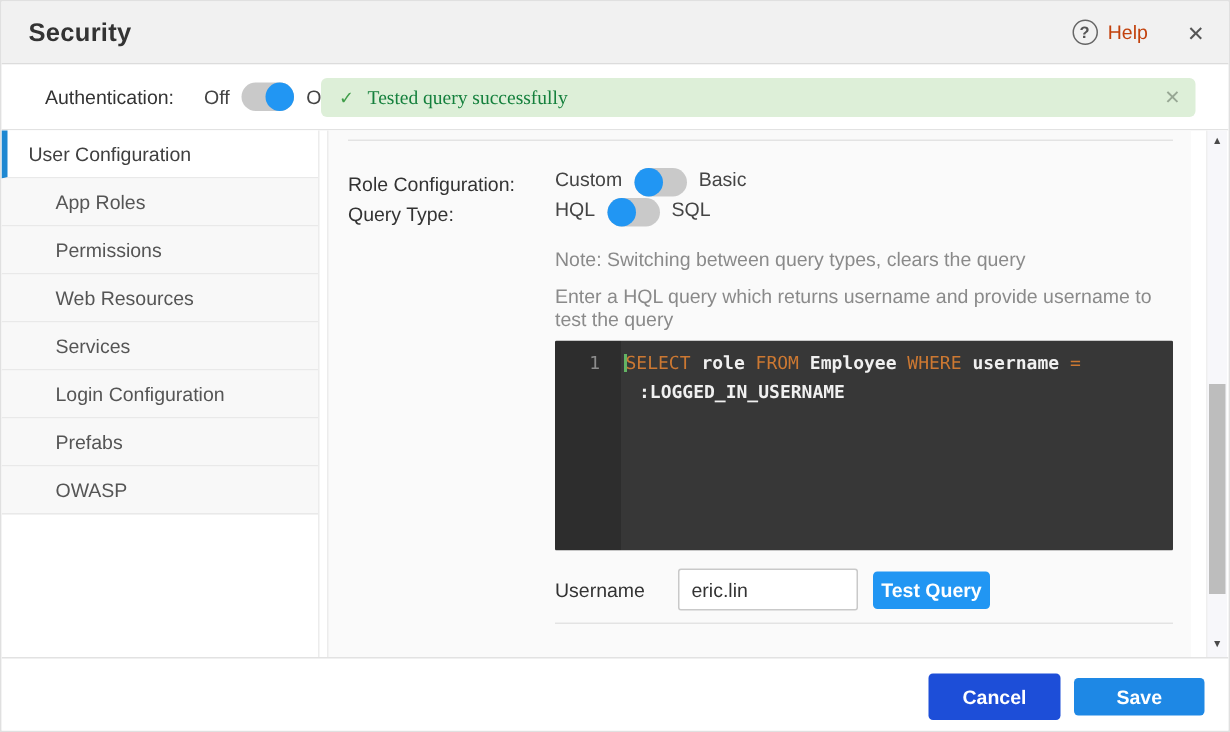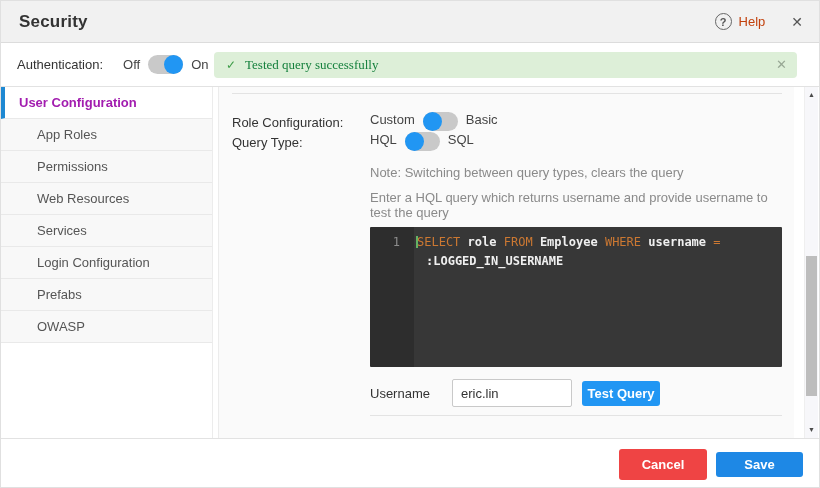--- a/index.html
+++ b/index.html
@@ -11,40 +11,40 @@
   .titlebar { height:42px; background:#f1f1f1; border-bottom:1px solid #dcdcdc; display:flex; align-items:center; padding:0 16px 0 18px; }
   .page-title { font-size:17px; font-weight:700; color:#333; letter-spacing:.2px; }
   .titlebar .spacer { flex:1; }
   .help-wrap { display:flex; align-items:center; gap:7px; color:#555; cursor:pointer; }
   .help-circle { width:17px; height:17px; border:1.5px solid #666; border-radius:50%; font-size:11px; display:flex; align-items:center; justify-content:center; color:#555; font-weight:700; }
   .help-label { font-size:13px; color:#c2410c; }
   .hdr-close { margin-left:26px; font-size:14px; color:#555; cursor:pointer; }
 
   
   .auth-row { height:44px; background:#fff; border-bottom:1px solid #e2e2e2; display:flex; align-items:center; }
-  .auth-left { width:213px; display:flex; align-items:center; padding-left:16px; flex-shrink:0; }
+  .auth-left { width:213px; display:flex; align-items:center; padding-left:29px; flex-shrink:0; }
   .auth-label { font-size:13px; color:#333; margin-right:20px; }
   .tgl-side { font-size:13px; color:#444; }
   .toggle { width:35px; height:19px; background:#c9c9c9; border-radius:10px; position:relative; margin:0 8px; cursor:pointer; flex-shrink:0; }
   .toggle .knob { position:absolute; top:0; width:19px; height:19px; border-radius:50%; background:#2196f3; }
   .toggle.knob-right .knob { right:0; }
   .toggle.knob-left .knob { left:0; }
 
   
   .banner { flex:1; margin-right:22px; height:26px; background:#ddefd8; border-radius:4px; display:flex; align-items:center; padding:0 10px 0 12px; }
   .banner-check { color:#3f9d49; font-size:12px; margin-right:9px; }
   .banner-msg { color:#15803d; font-size:13px; flex:1;font-family:Liberation Serif, serif; }
   .banner-close { color:#97a794; font-size:13px; cursor:pointer; }
 
   
   .body { position:relative; display:flex; height:351px; background:#fff; }
 
   .sidebar { width:212px; flex-shrink:0; border-right:1px solid #ececec; }
   .nav-item { height:32px; display:flex; align-items:center; padding-left:36px; font-size:13px; color:#555; background:#f8f8f8; border-bottom:1px solid #e9e9e9; cursor:pointer; }
-  .nav-item.active { background:#fff; border-left:4px solid #1e88d2; padding-left:14px; color:#a21caf;font-weight:bold; }
+  .nav-item.active { background:#fff; border-left:4px solid #1e88d2; padding-left:14px; color:#404040; }
 
   .content { flex:1; margin-left:5px; margin-right:25px; background:#fafafa; border-left:1px solid #ececec; padding:6px 12px 0 13px; overflow:hidden; }
   .content hr { border:none; border-top:1px solid #e3e3e3; }
   .fgrid { display:grid; grid-template-columns:138px 1fr; }
   .frow-label { font-size:13px; color:#333; padding-top:3px; }
   .frow { display:flex; height:20px; }
   .mt18 { margin-top:18px; } .mt15 { } .mt13 { margin-top:13px; } .mt10 { margin-top:10px; } .mt7 { margin-top:7px; } .mt9 { margin-top:9px; }
   .muted { font-size:13px; color:#8a8a8a; }
 
   
@@ -64,21 +64,21 @@
   .btn-test { width:78px; height:25px; background:#2196f3; margin-left:10px; }
 
   
   .vscroll { position:absolute; top:0; right:1px; width:14px; height:100%; background:#f7f7fa; border-left:1px solid #efefef; }
   .scroll-arrow { position:absolute; left:0; width:100%; height:12px; font-size:7px; color:#4a4a4a; text-align:center; line-height:12px; cursor:pointer; }
   .scroll-up { top:2px; } .scroll-down { bottom:2px; }
   .scroll-thumb { position:absolute; left:1px; width:11px; top:169px; height:140px; background:#bdbdbd; cursor:pointer; }
 
   
   .footer { height:51px; background:#fff; border-top:1px solid #e2e2e2; display:flex; align-items:center; justify-content:flex-end; padding:0 16px; gap:9px; }
-  .btn-cancel { width:88px; height:31px; background:#ef4444; }
+  .btn-cancel { width:88px; height:31px; background:#1d4ed8; }
   .btn-save { width:87px; height:25px; background:#1e88e5; }
 </style>
 </head>
 <body>
 
 <div class="window">
 
   <div class="titlebar">
     <div class="page-title">Security</div>
     <div class="spacer"></div>

